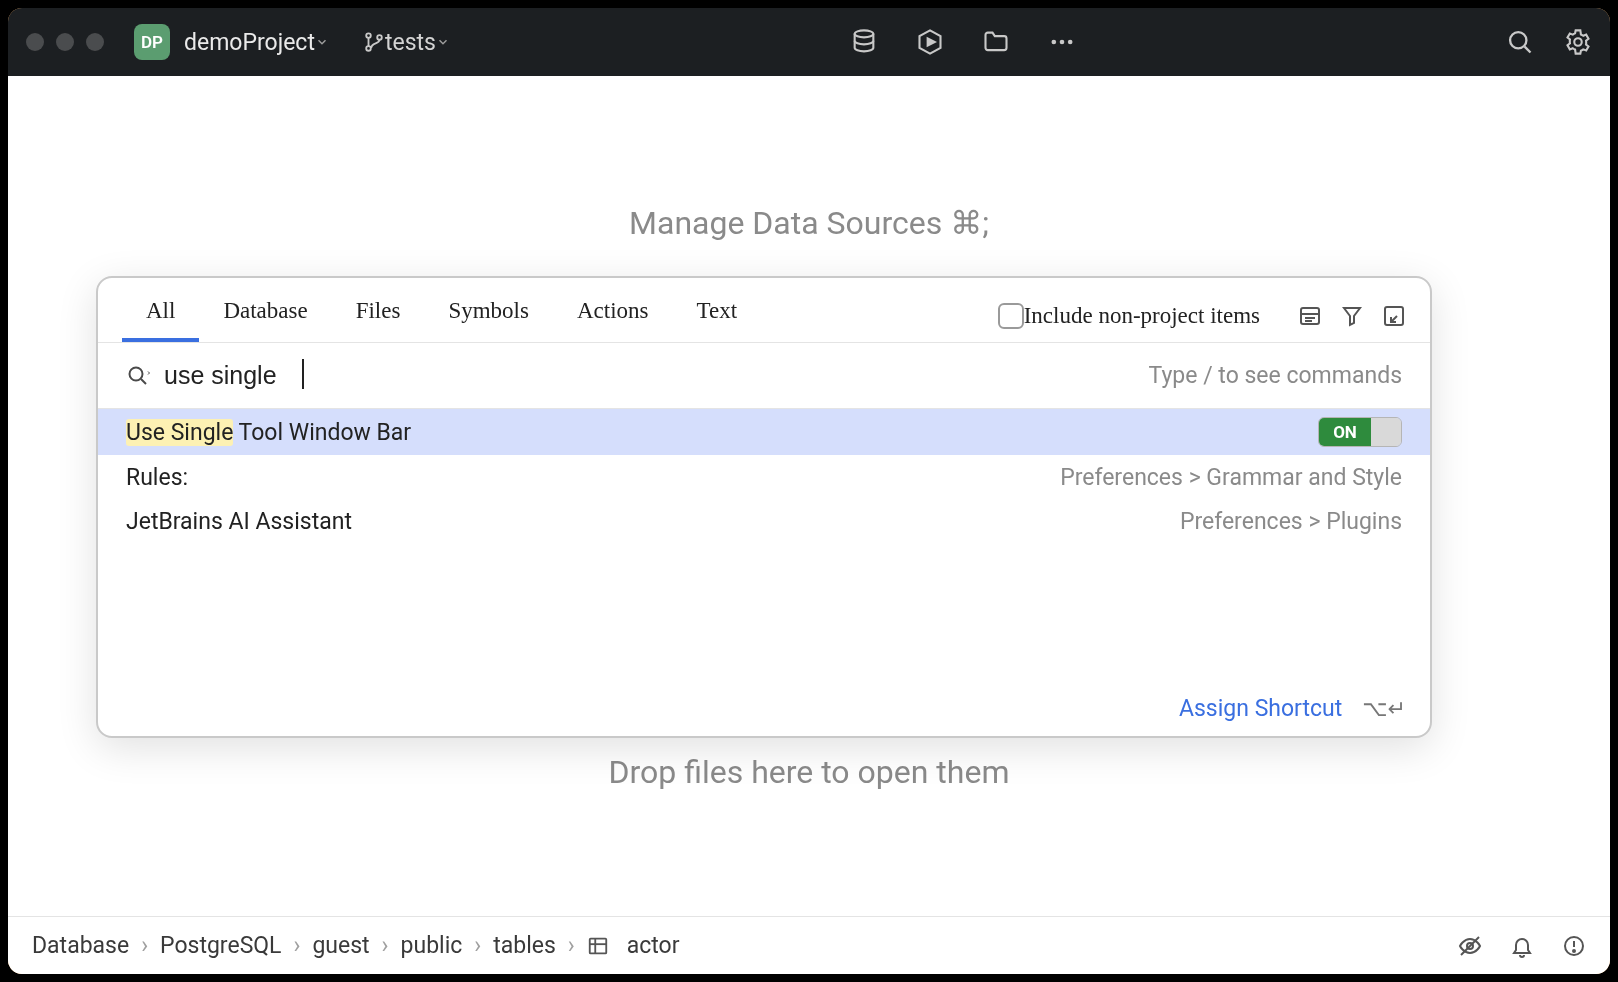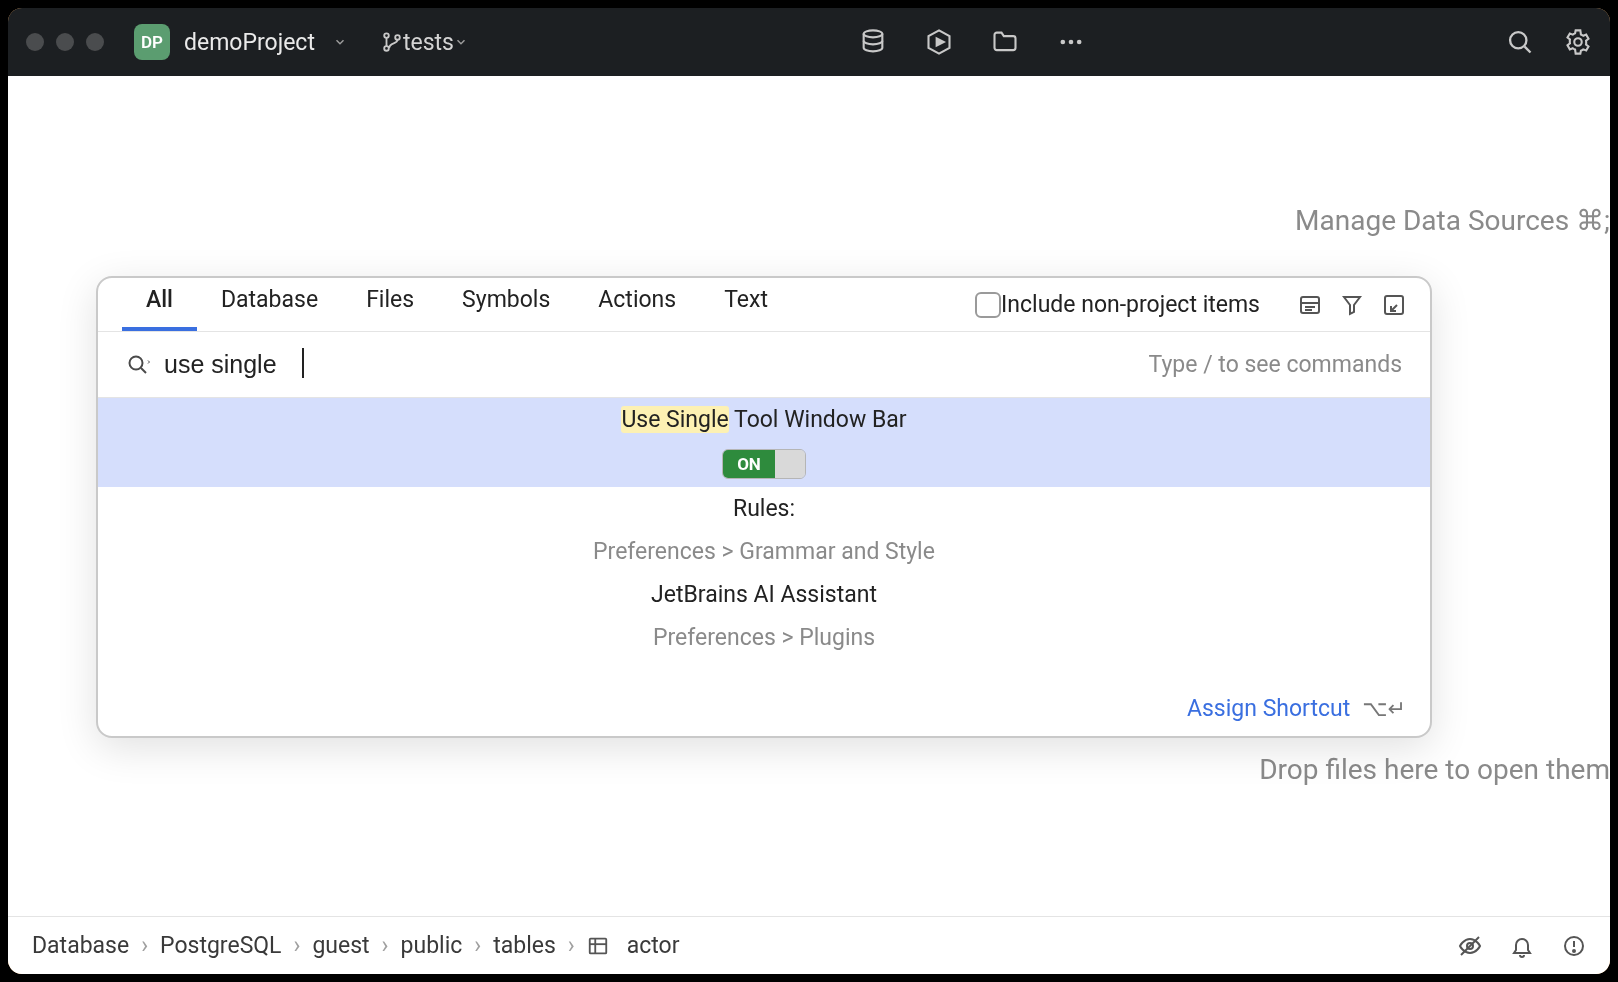--- a/index.html
+++ b/index.html
@@ -33,40 +33,40 @@
     font-size: 21px;
   }
   .traffic { display: flex; gap: 12px; margin-right: 16px; }
   .dot { width: 18px; height: 18px; border-radius: 50%; background: #4a4c4e; }
   .proj-badge {
     width: 36px; height: 36px; border-radius: 8px;
     background: #5b9d70; color: #fff;
     display: flex; align-items: center; justify-content: center;
     font-weight: 600; font-size: 17px;
   }
-  .proj-name { color: #eaeaea; font-size: 23px; display: flex; align-items: center; gap: 18px; }
+  .proj-name { color: #eaeaea; font-size: 23px; display: flex; align-items: center; gap: 0; }
   .chev { width: 14px; height: 14px; }
   .vcs { display: flex; align-items: center; margin-left: 20px; font-size: 23px; }
   .tb-spacer { flex: 1; }
   .tb-icons { display: flex; align-items: center; gap: 38px; }
   .tb-icon { width: 28px; height: 28px; color: #c8c8c8; }
   .tb-right { display: flex; align-items: center; gap: 30px; margin-left: 30px; }
 
   .editor {
     flex: 1;
     background: #fff;
     position: relative;
     overflow: hidden;
   }
   .bg-text {
     position: absolute;
     width: 100%;
-    text-align: right;
+    text-align: center;
     color: #8a8a8a;
-    font-size: 28px;
+    font-size: 32px;
   }
   .bg-text.top { top: 128px; }
   .bg-text.mid { top: 677px; }
 
   
   .popup {
     position: absolute;
     left: 88px; top: 200px;
     width: 1336px;
     height: 462px;
@@ -74,22 +74,23 @@
     border: 2px solid #c9c9c9;
     border-radius: 16px;
     box-shadow: 0 10px 40px rgba(0,0,0,0.12);
     display: flex;
     flex-direction: column;
     overflow: hidden;
   }
   .tabs-row {
     display: flex;
     align-items: center;
-    padding: 0 24px 0 24px;
+    padding: 12px 24px 0 24px;
     gap: 0;
+    font-family: Liberation Serif, serif;
   }
   .tab {
     font-size: 23px;
     color: #222;
     padding: 8px 24px 14px 24px;
     cursor: pointer;
     border-bottom: 4px solid transparent;
   }
   .tab.active { border-bottom-color: #3a6fe0; font-weight: 500; }
   .tabs-spacer { flex: 1; }
@@ -127,21 +128,20 @@
   .search-hint { color: #8a8a8a; font-size: 23px; }
 
   .results { flex: 1; overflow: auto; }
   .result-row {
     display: flex;
     align-items: center;
     padding: 8px 28px;
     font-size: 23px;
     min-height: 44px;
     gap: 16px;
-    flex-direction: column;
   }
   .result-row.selected { background: #d5defc; }
   .result-label { flex: 1; color: #222; }
   .hl { background: #fdf1b3; border-radius: 3px; }
   .result-extra { color: #8a8a8a; font-size: 23px; }
   .toggle {
     display: flex; align-items: center;
     width: 84px; height: 30px;
     border-radius: 6px; overflow: hidden;
     border: 1px solid #b5b5b5;
@@ -154,21 +154,21 @@
   }
   .toggle .off {
     width: 30px; background: #d9d9d9; height: 100%;
   }
 
   .popup-footer {
     padding: 10px 24px 14px 0;
     display: flex; justify-content: flex-end;
     font-size: 23px;
   }
-  .assign { color: #3a6fe0; display: flex; align-items: center; gap: 12px; }
+  .assign { color: #3a6fe0; display: flex; align-items: center; gap: 20px; }
   .shortcut-glyphs { color: #777; font-size: 22px; }
 
   
   .statusbar {
     height: 58px;
     background: #fff;
     border-top: 1px solid #e4e4e4;
     display: flex;
     align-items: center;
     padding: 0 24px;

